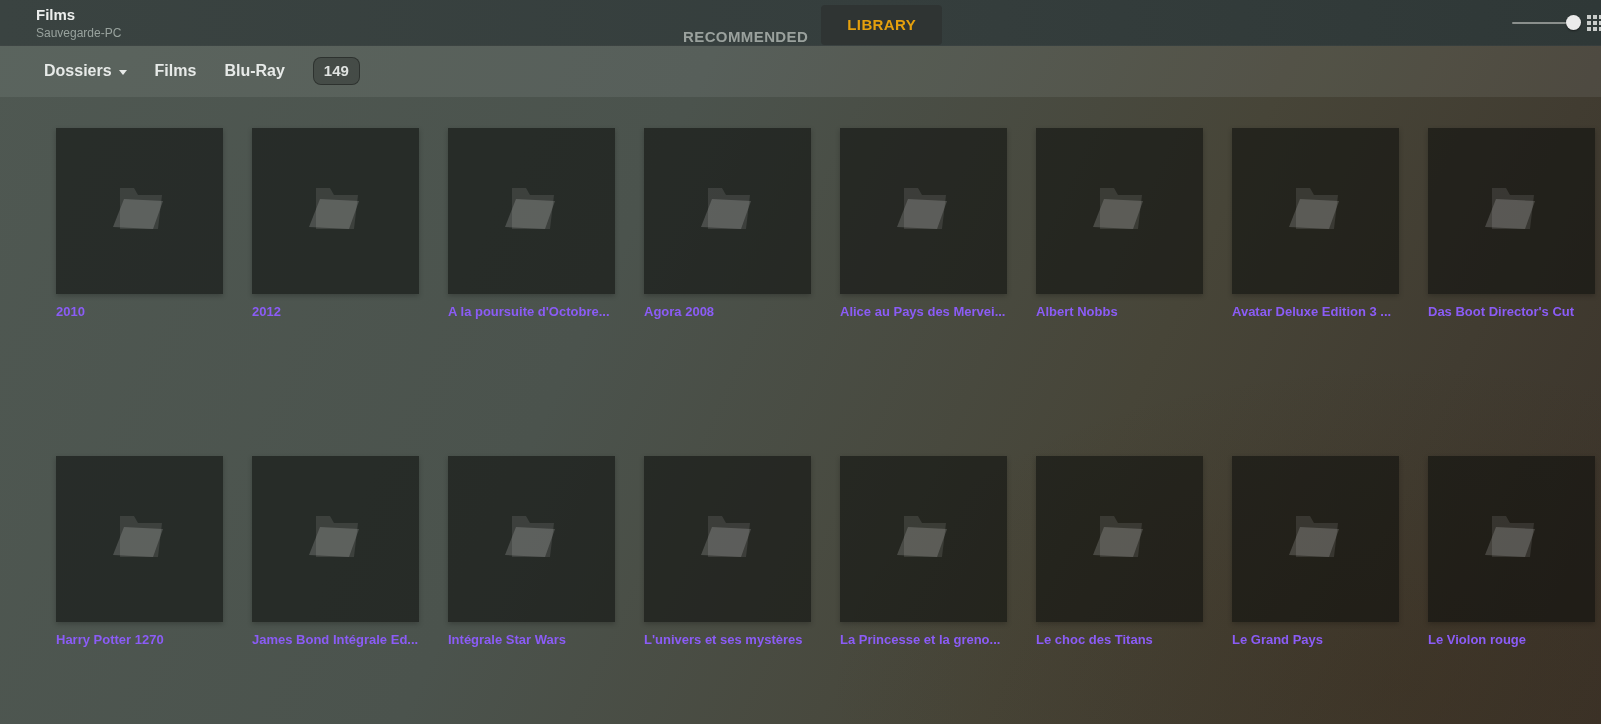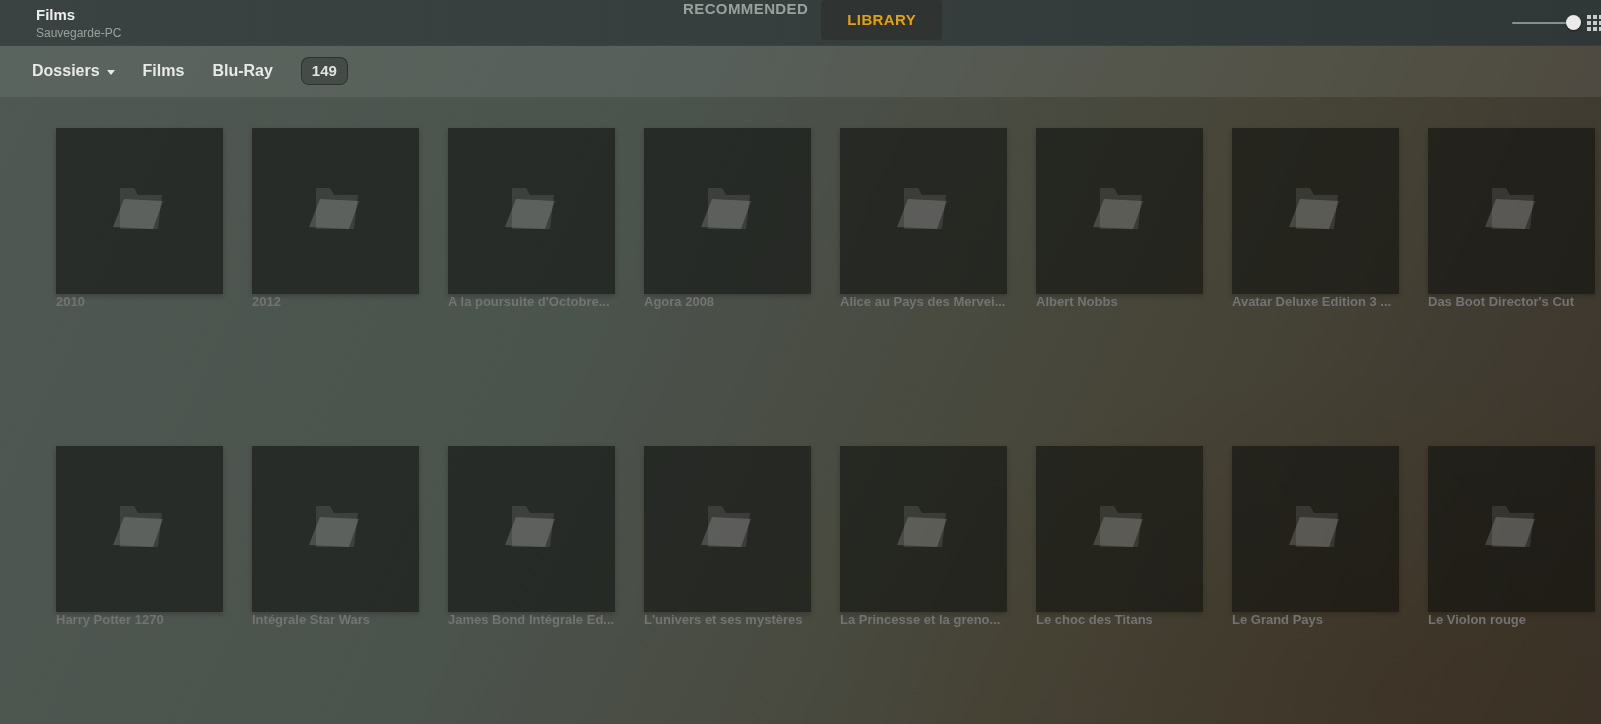--- a/index.html
+++ b/index.html
@@ -14,41 +14,41 @@
   
   .topbar{
     position:absolute;top:0;left:0;width:1601px;height:45px;
     background:linear-gradient(90deg,#3a4341 0%,#353e3d 55%,#2f3837 100%);
     border-bottom:1px solid rgba(0,0,0,0.18);
   }
   .title-block{position:absolute;left:36px;top:6px;}
   .title{font-size:15px;font-weight:700;color:#eceeed;line-height:17px;}
   .subtitle{font-size:12px;color:#98a29d;line-height:14px;margin-top:3px;}
 
-  .center-tabs{position:absolute;left:683px;top:0;height:45px;display:flex;align-items:flex-start;gap:13px;}
+  .center-tabs{position:absolute;left:683px;top:0;height:45px;display:flex;align-items:flex-end;gap:13px;}
   .tab{font-size:15px;font-weight:700;letter-spacing:0.4px;color:#9aa19d;cursor:pointer;white-space:nowrap;}
   .tab.active{
     background:#2f3433;color:#e5a00d;border-radius:4px;
     height:40px;line-height:40px;padding:0 26px;
   }
 
   .right-controls{position:absolute;right:-2px;top:0;height:45px;display:flex;align-items:center;gap:13px;}
   .slider{position:relative;width:62px;height:16px;}
   .slider .track{position:absolute;left:0;top:7px;width:100%;height:2px;background:#8a8f8c;border-radius:1px;}
   .slider .knob{
     position:absolute;right:-7px;top:0;width:15px;height:15px;border-radius:50%;
     background:#ebebeb;box-shadow:0 1px 2px rgba(0,0,0,0.45);
   }
   .grid-icon{width:16px;height:16px;}
 
   
   .toolbar{
     position:absolute;top:45px;left:0;width:1601px;height:52px;box-sizing:border-box;
     background:rgba(198,209,202,0.10);
-    display:flex;align-items:center;padding-left:32px;gap:28px;
+    display:flex;align-items:center;padding-left:44px;gap:28px;
   }
   .tb-item{font-size:16px;font-weight:600;color:#e7eae8;cursor:pointer;display:flex;align-items:center;white-space:nowrap;}
   .caret{
     width:0;height:0;margin-left:7px;margin-top:2px;
     border-left:4px solid transparent;border-right:4px solid transparent;
     border-top:5px solid #e7eae8;
   }
   .badge{
     font-size:15px;font-weight:700;color:#dfe2e0;
     background:rgba(0,0,0,0.22);border:1px solid rgba(0,0,0,0.35);
@@ -62,21 +62,21 @@
     column-gap:29px;row-gap:137px;
   }
   .cell{width:167px;cursor:pointer;}
   .tile{
     width:167px;height:166px;
     background:rgba(11,13,11,0.56);
     box-shadow:0 2px 5px rgba(0,0,0,0.22);
     display:flex;align-items:center;justify-content:center;
   }
   .cell .label{
-    font-size:13px;font-weight:700;color:#737373;
+    margin-top:10px;font-size:13px;font-weight:700;color:#8b5cf6;
     white-space:nowrap;line-height:15px;
   }
 </style>
 </head>
 <body>
 
 <header class="topbar">
   <div class="title-block">
     <div class="title">Films</div>
     <div class="subtitle">Sauvegarde-PC</div>
@@ -209,40 +209,40 @@
     <div class="label">Harry Potter 1270</div>
   </div>
 
   <div class="cell">
     <div class="tile">
       <svg width="90" height="70" viewBox="0 0 90 70">
         <path d="M25 12 h14 l4 7 h24 l-4 34 h-38 z" fill="rgba(255,255,255,0.10)"></path>
         <polygon points="29,23 68,25 58,53 18,51" fill="rgba(255,255,255,0.17)"></polygon>
       </svg>
     </div>
+    <div class="label">James Bond Intégrale Ed...</div>
+  </div>
+
+  <div class="cell">
+    <div class="tile">
+      <svg width="90" height="70" viewBox="0 0 90 70">
+        <path d="M25 12 h14 l4 7 h24 l-4 34 h-38 z" fill="rgba(255,255,255,0.10)"></path>
+        <polygon points="29,23 68,25 58,53 18,51" fill="rgba(255,255,255,0.17)"></polygon>
+      </svg>
+    </div>
     <div class="label">Intégrale Star Wars</div>
   </div>
 
   <div class="cell">
     <div class="tile">
       <svg width="90" height="70" viewBox="0 0 90 70">
         <path d="M25 12 h14 l4 7 h24 l-4 34 h-38 z" fill="rgba(255,255,255,0.10)"></path>
         <polygon points="29,23 68,25 58,53 18,51" fill="rgba(255,255,255,0.17)"></polygon>
       </svg>
     </div>
-    <div class="label">James Bond Intégrale Ed...</div>
-  </div>
-
-  <div class="cell">
-    <div class="tile">
-      <svg width="90" height="70" viewBox="0 0 90 70">
-        <path d="M25 12 h14 l4 7 h24 l-4 34 h-38 z" fill="rgba(255,255,255,0.10)"></path>
-        <polygon points="29,23 68,25 58,53 18,51" fill="rgba(255,255,255,0.17)"></polygon>
-      </svg>
-    </div>
     <div class="label">L'univers et ses mystères</div>
   </div>
 
   <div class="cell">
     <div class="tile">
       <svg width="90" height="70" viewBox="0 0 90 70">
         <path d="M25 12 h14 l4 7 h24 l-4 34 h-38 z" fill="rgba(255,255,255,0.10)"></path>
         <polygon points="29,23 68,25 58,53 18,51" fill="rgba(255,255,255,0.17)"></polygon>
       </svg>
     </div>

